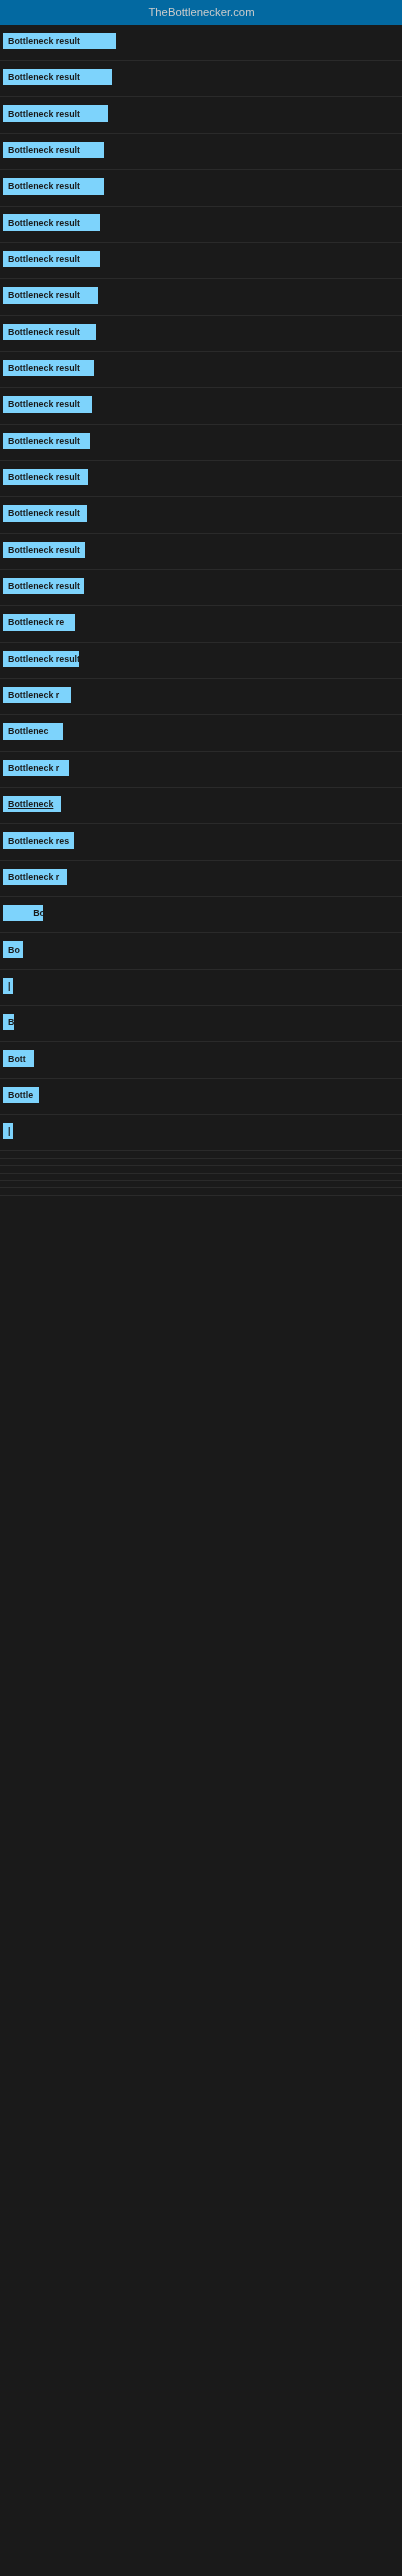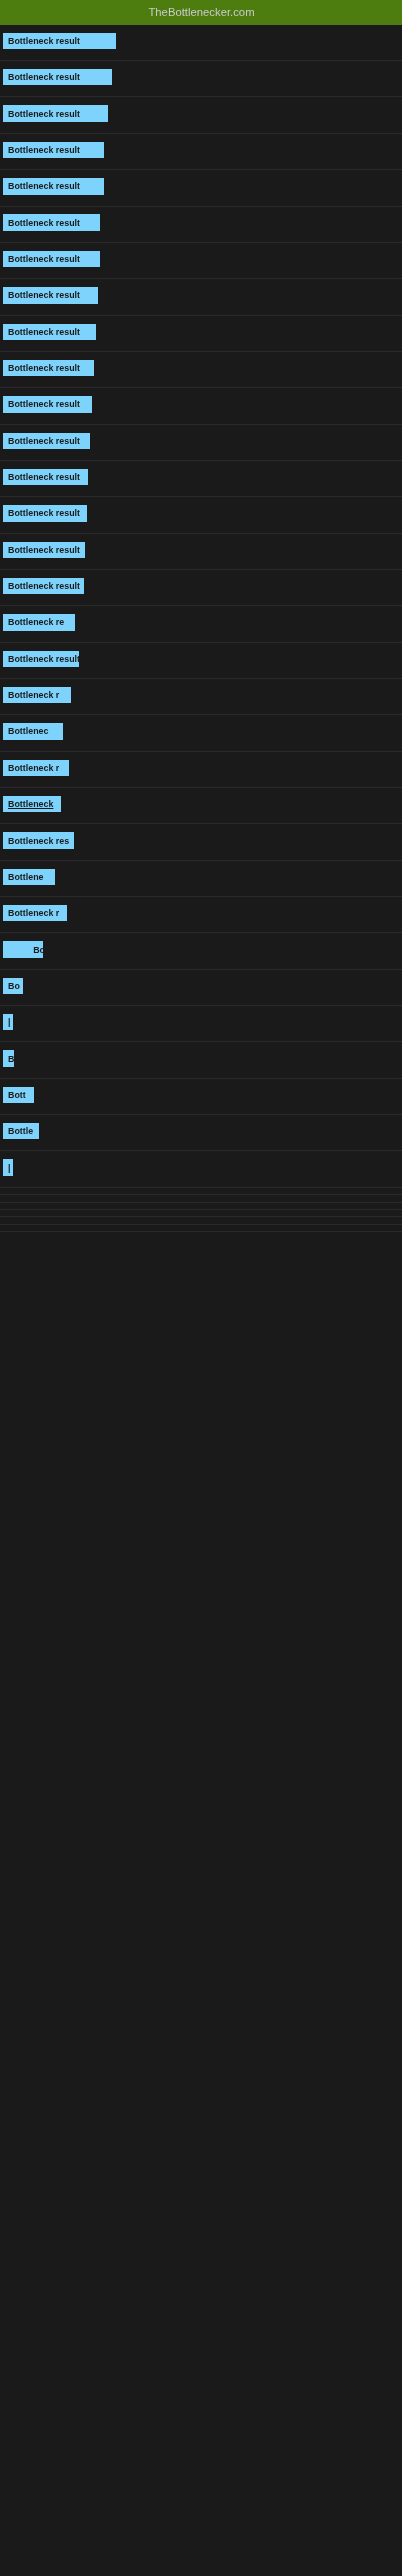--- a/index.html
+++ b/index.html
@@ -14,21 +14,21 @@
       background-color: #1a1a1a;
       font-family: Arial, sans-serif;
       position: relative;
     }
 
     .site-title {
       text-align: center;
       color: #cccccc;
       font-size: 11.3px;
       padding: 6.4px 0;
-      background-color: #4d7c0f;
+      background-color: #0369a1;
     }
 
     .bottleneck-container {
       padding: 3.2px 0;
     }
 
     .bottleneck-bar {
       display: inline-block;
       background-color: #7dd3fc;
       color: #1a1a1a;
@@ -68,21 +68,20 @@
     <div class="row bottleneck-container"><div class="bottleneck-bar" style="width: 84px;">Bottleneck result</div></div>
     <div class="row bottleneck-container"><div class="bottleneck-bar" style="width: 82px;">Bottleneck result</div></div>
     <div class="row bottleneck-container"><div class="bottleneck-bar" style="width: 81px;">Bottleneck result</div></div>
     <div class="row bottleneck-container"><div class="bottleneck-bar" style="width: 72px;">Bottleneck re</div></div>
     <div class="row bottleneck-container"><div class="bottleneck-bar" style="width: 76px;">Bottleneck result</div></div>
     <div class="row bottleneck-container"><div class="bottleneck-bar" style="width: 68px;">Bottleneck r</div></div>
     <div class="row bottleneck-container"><div class="bottleneck-bar" style="width: 60px;">Bottlenec</div></div>
     <div class="row bottleneck-container"><div class="bottleneck-bar" style="width: 66px;">Bottleneck r</div></div>
     <div class="row bottleneck-container"><div class="bottleneck-bar" style="width: 58px; text-decoration: underline;">Bottleneck</div></div>
     <div class="row bottleneck-container"><div class="bottleneck-bar" style="width: 71px;">Bottleneck res</div></div>
-    <div class="row bottleneck-container"><div class="bottleneck-bar" style="width: 52px;">Bottlene</div></div>
     <div class="row bottleneck-container"><div class="bottleneck-bar" style="width: 64px;">Bottleneck r</div></div>
     <div class="row bottleneck-container"><div class="bottleneck-bar" style="width: 40px; padding-left: 30px;">Bot</div></div>
     <div class="row bottleneck-container"><div class="bottleneck-bar" style="width: 20px;">Bo</div></div>
     <div class="row bottleneck-container"><div class="bottleneck-bar" style="width: 6.4px;">|</div></div>
     <div class="row bottleneck-container"><div class="bottleneck-bar" style="width: 11.3px;">B</div></div>
     <div class="row bottleneck-container"><div class="bottleneck-bar" style="width: 31px;">Bott</div></div>
     <div class="row bottleneck-container"><div class="bottleneck-bar" style="width: 36px;">Bottle</div></div>
     <div class="row bottleneck-container"><div class="bottleneck-bar" style="width: 4.8px;">|</div></div>
     <div class="row bottleneck-container"></div>
     <div class="row bottleneck-container"></div>

